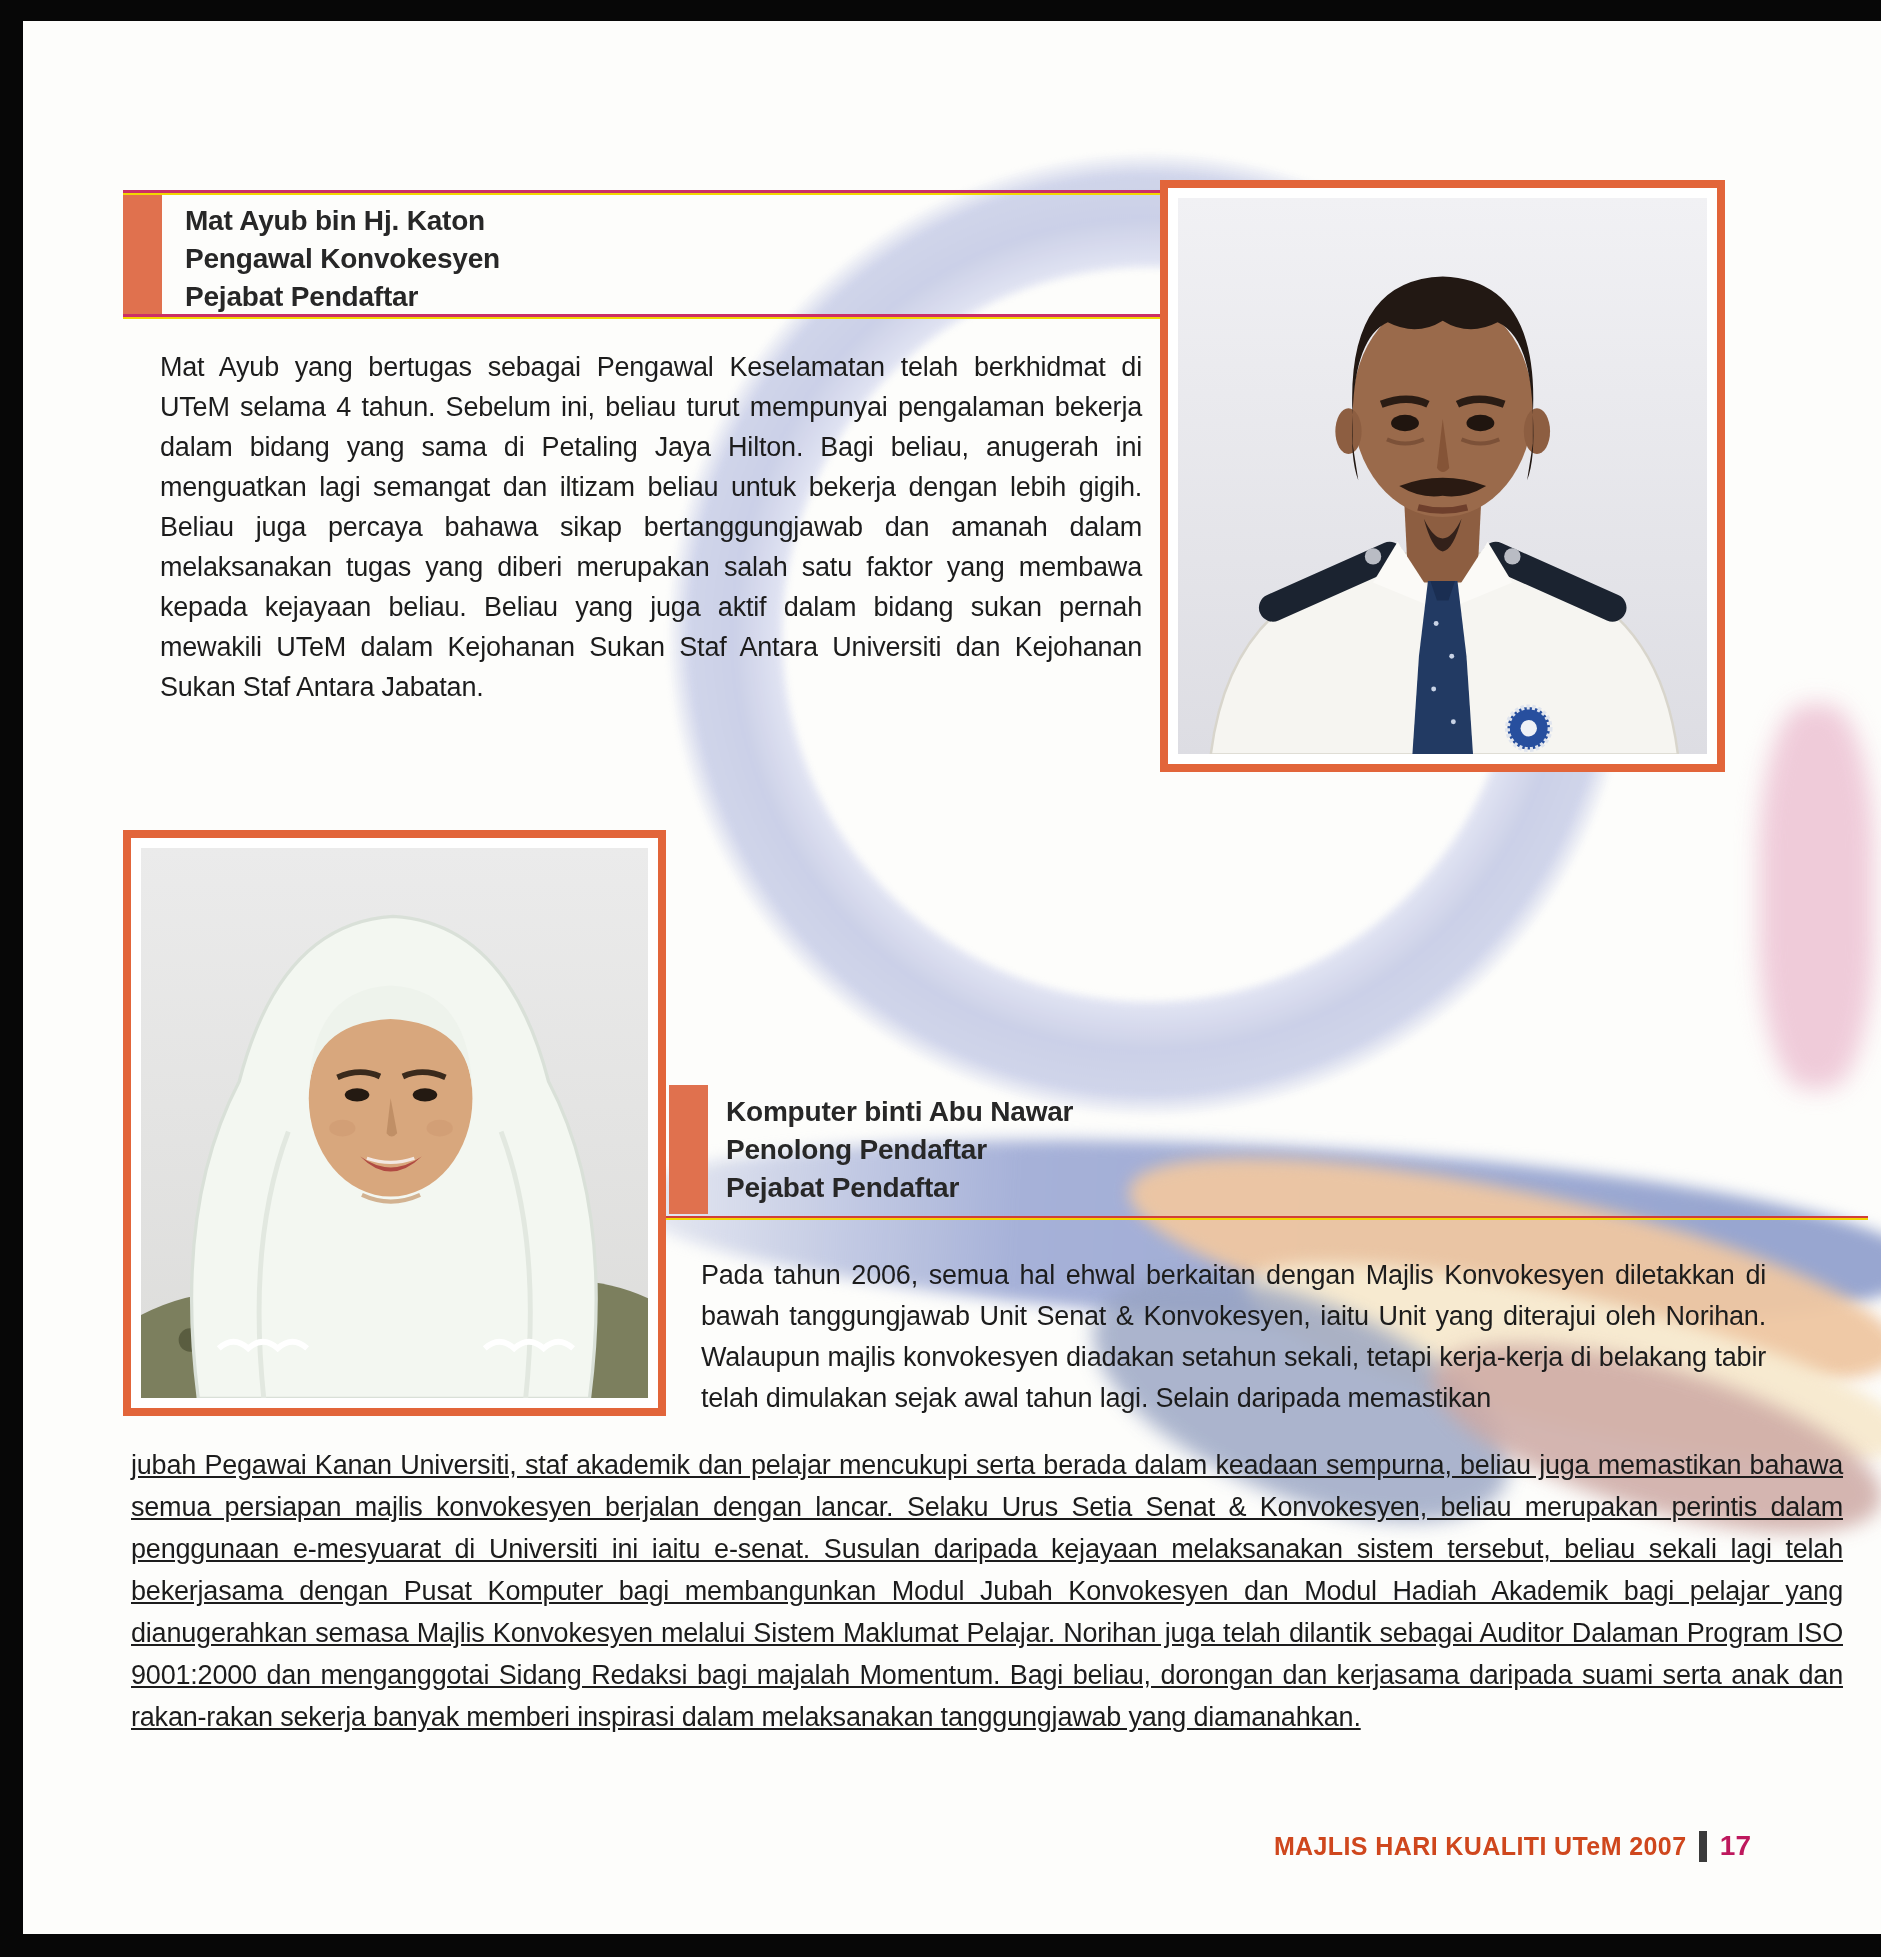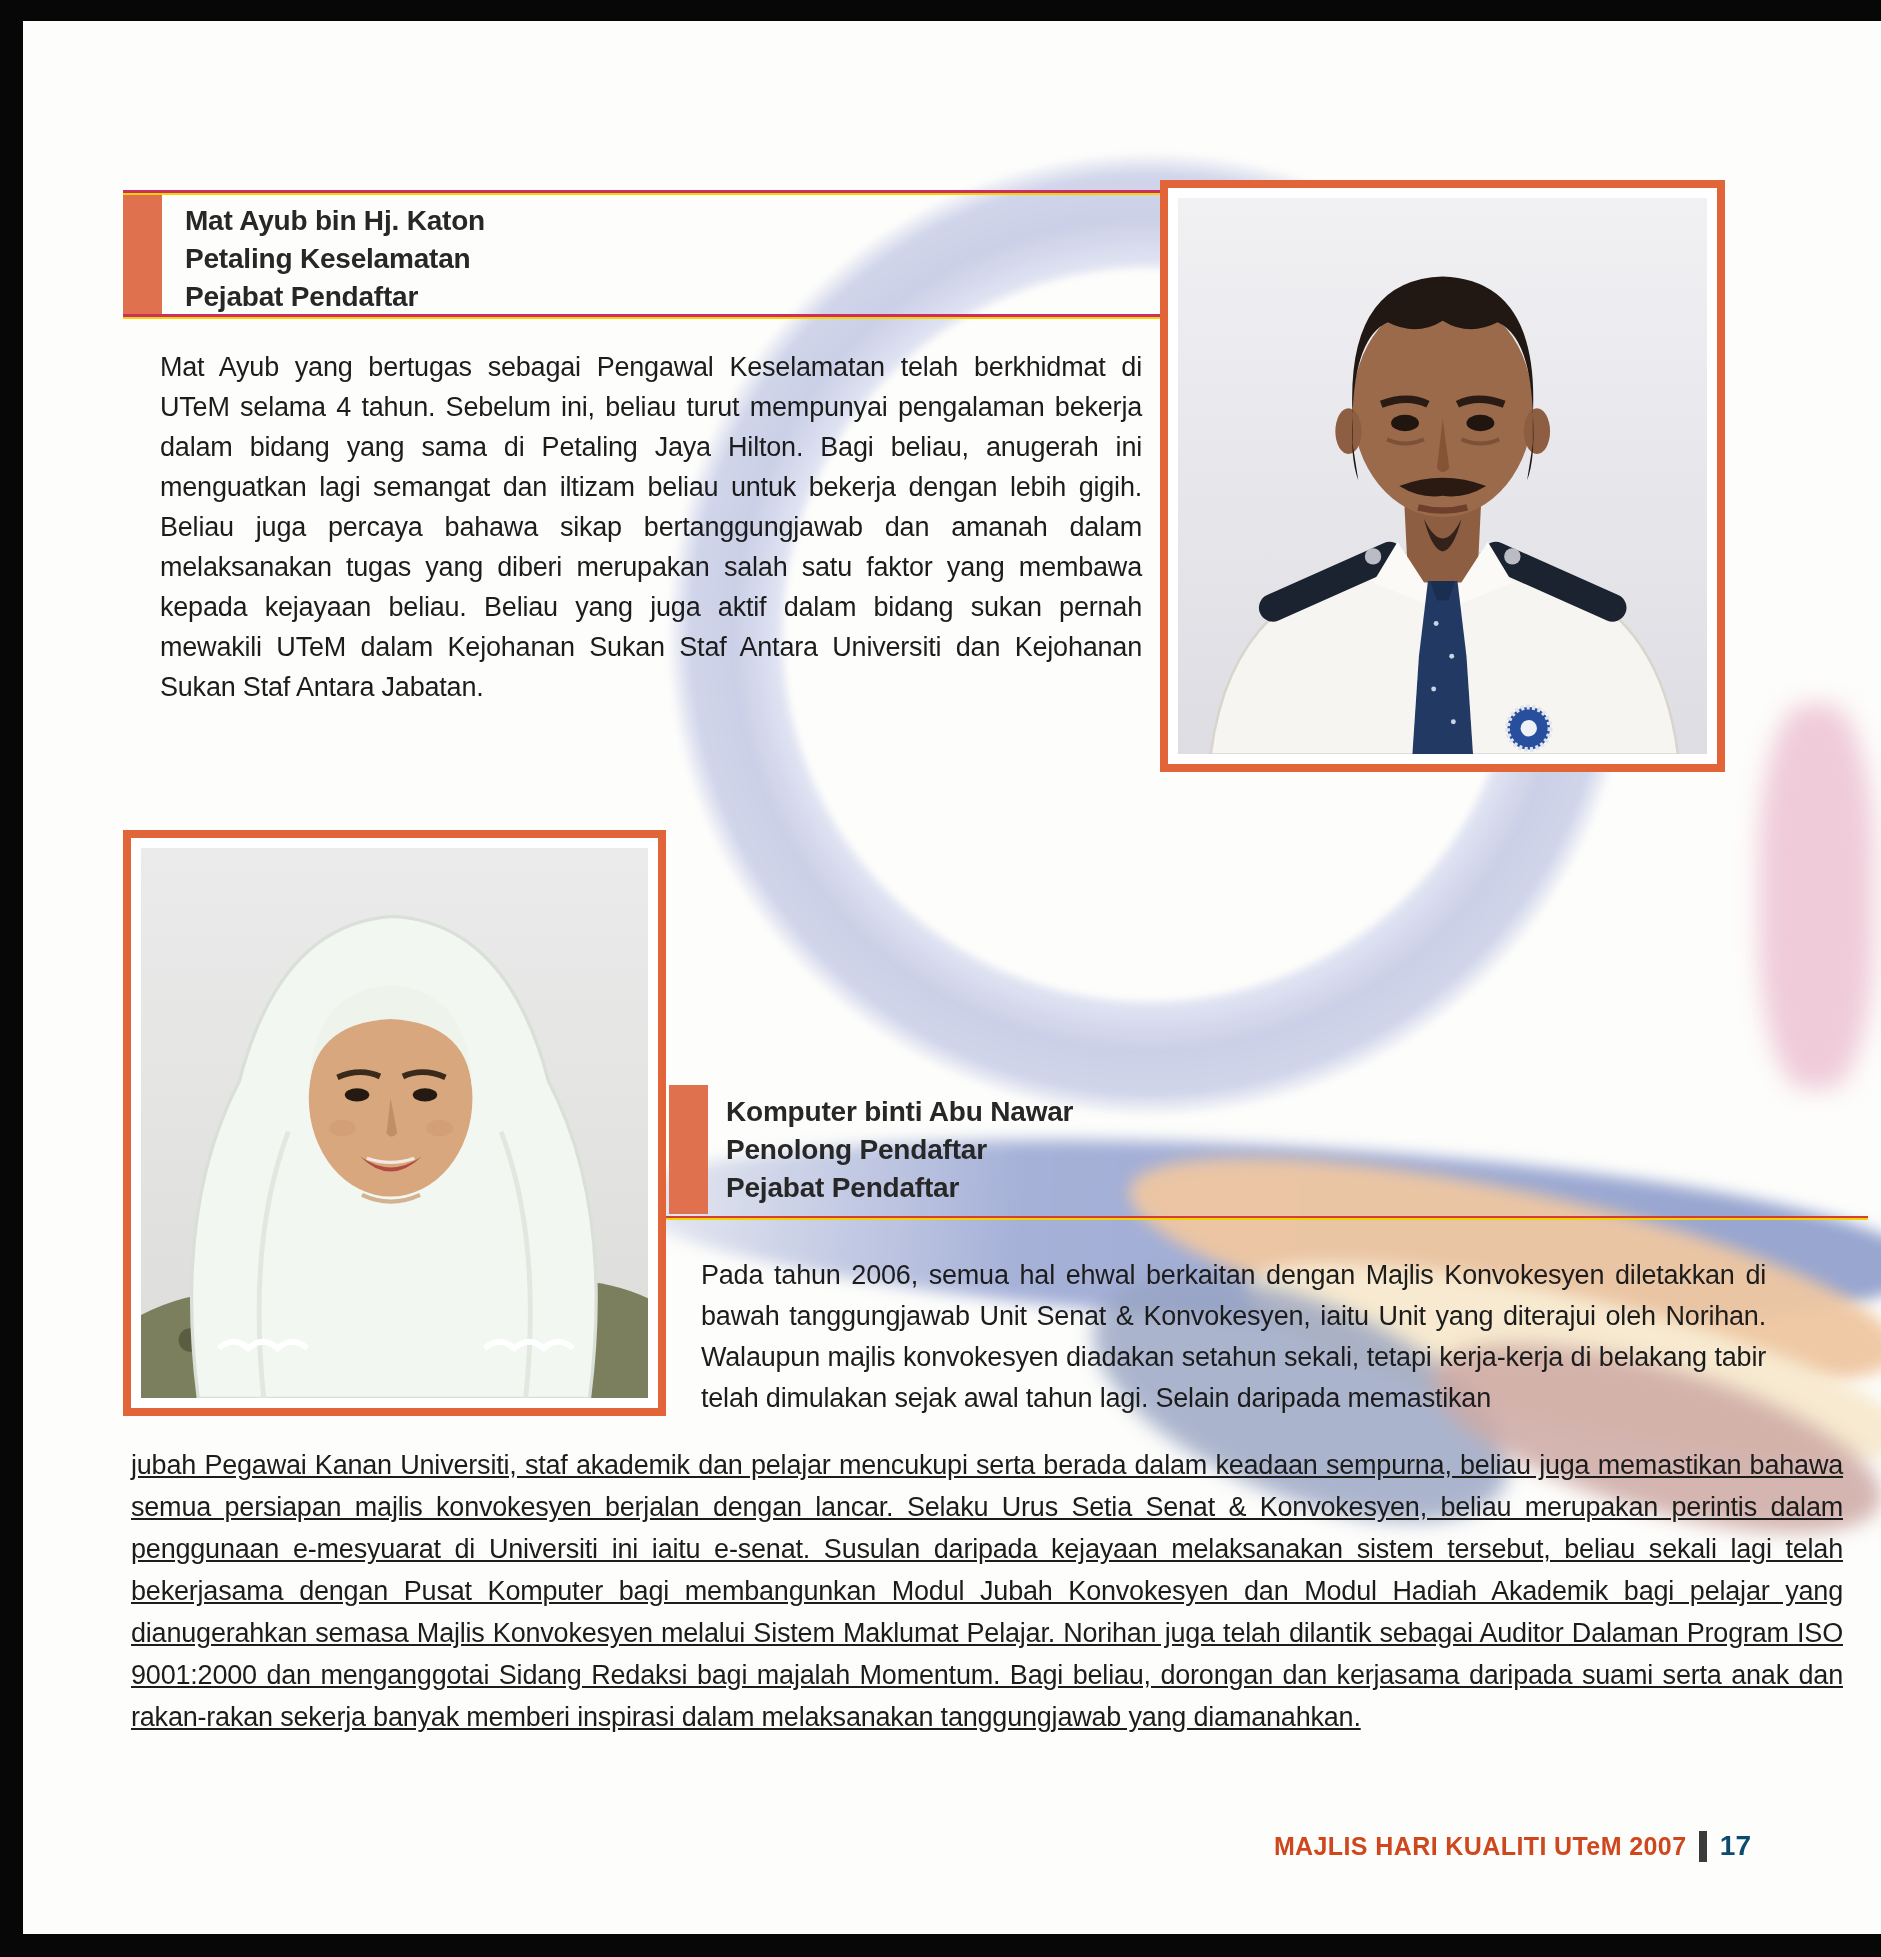--- a/index.html
+++ b/index.html
@@ -56,42 +56,42 @@
          background:linear-gradient(#d23f38 0 55%,#f2d600 55% 100%);z-index:10;}
   
   .bio2a{left:681px;top:1255px;width:1065px;font-size:27px;line-height:41px;color:#1c1c1c;
          text-align:justify;letter-spacing:-0.2px;margin-left:20px;}
   .bio2b{left:131px;top:1444px;width:1712px;font-size:27px;line-height:42px;color:#1c1c1c;
          text-align:justify;letter-spacing:-0.2px;text-decoration:underline;}
   
   .footer{left:1227px;top:1830px;width:524px;display:flex;align-items:center;justify-content:flex-end;gap:13px;}
   .footer .label{color:#cf471d;font-weight:bold;font-size:25px;letter-spacing:0.4px;}
   .footer .divider{width:7.4px;height:31px;background:#3b3b3b;}
-  .footer .pageno{color:#0c4a6e;font-weight:bold;font-size:28px;}
+  .footer .pageno{color:#be185d;font-weight:bold;font-size:28px;}
 </style>
 </head>
 <body>
 
 <div class="page">
 
   <div class="bg q-ring"></div>
   <div class="bg ribbon ribbon-a"></div>
   <div class="bg ribbon ribbon-b"></div>
   <div class="bg ribbon ribbon-c"></div>
   <div class="bg ribbon ribbon-d"></div>
   <div class="bg ribbon ribbon-e"></div>
   <div class="bg ribbon-pink"></div>
 
   <div class="content hdr1">
     <div class="accent-bar"></div>
     <div class="rule top"></div>
     <div class="rule bottom"></div>
     <div class="hdr-text">
       <div>Mat Ayub bin Hj. Katon</div>
-      <div>Petaling Keselamatan</div>
+      <div>Pengawal Konvokesyen</div>
       <div>Pejabat Pendaftar</div>
     </div>
   </div>
 
   <div class="content bio1">Mat Ayub yang bertugas sebagai Pengawal Keselamatan telah berkhidmat di UTeM selama 4 tahun. Sebelum ini, beliau turut mempunyai pengalaman bekerja dalam bidang yang sama di Petaling Jaya Hilton. Bagi beliau, anugerah ini menguatkan lagi semangat dan iltizam beliau untuk bekerja dengan lebih gigih. Beliau juga percaya bahawa sikap bertanggungjawab dan amanah dalam melaksanakan tugas yang diberi merupakan salah satu faktor yang membawa kepada kejayaan beliau. Beliau yang juga aktif dalam bidang sukan pernah mewakili UTeM dalam Kejohanan Sukan Staf Antara Universiti dan Kejohanan Sukan Staf Antara Jabatan.</div>
 
   <div class="photo-frame photo1">
 
     <svg viewBox="0 0 646 680" preserveAspectRatio="none">
       <defs>

